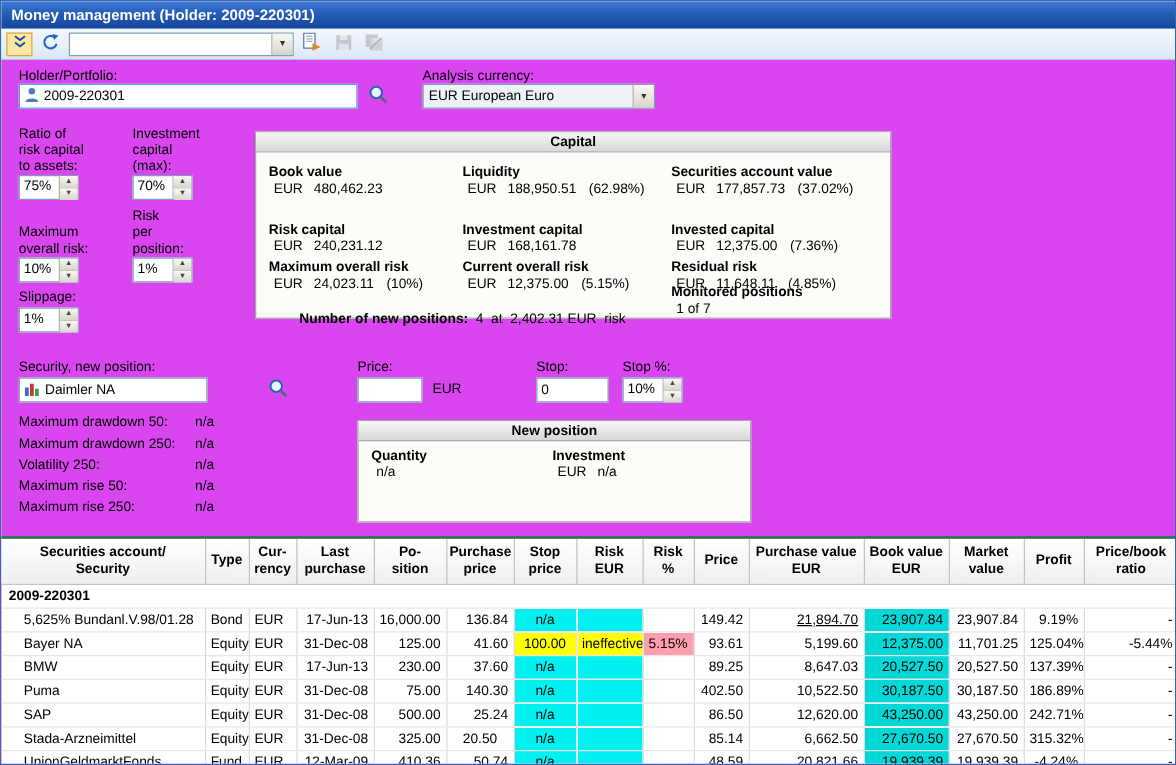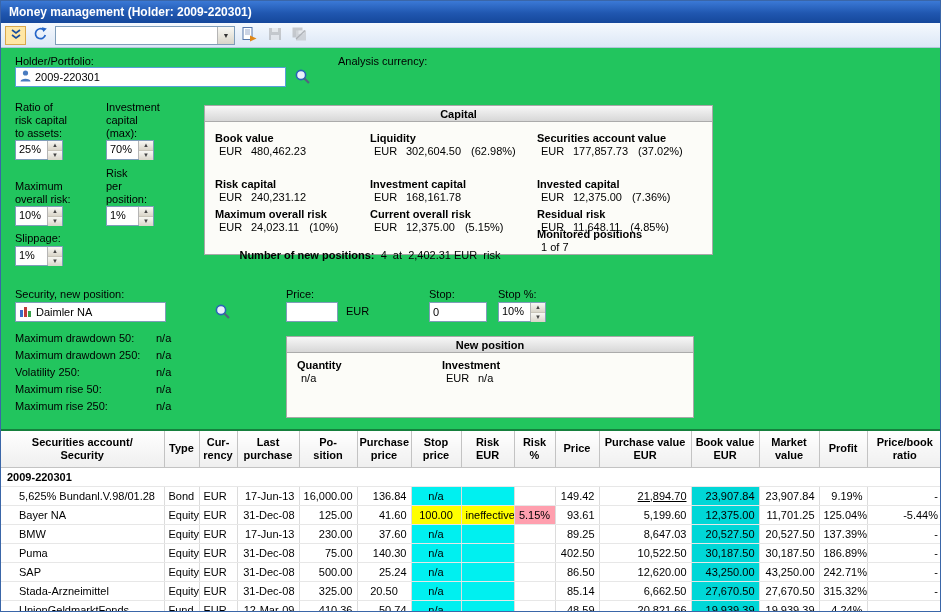--- a/index.html
+++ b/index.html
@@ -23,21 +23,21 @@
     display:flex;align-items:center;gap:4px;padding:0 4px;
   }
   .tb-btn{width:21px;height:19px;display:flex;align-items:center;justify-content:center;border:1px solid transparent;}
   .tb-btn.active{background:#ffe7a5;border:1px solid #d9a84c;}
   .tb-btn.disabled{opacity:.45;filter:grayscale(1);}
   .tb-combo{width:180px;height:19px;background:#fff;border:1px solid #7f9db9;display:flex;align-items:center;}
   .combo-text{flex:1;padding:0 4px;white-space:nowrap;overflow:hidden;}
   .combo-arrow{width:17px;height:100%;background:linear-gradient(#f8f8f4,#d9d5c9);border-left:1px solid #b5b5b5;
     display:flex;align-items:center;justify-content:center;font-size:7px;color:#333;}
   
-  .content{position:absolute;left:0;top:47px;width:100%;bottom:0;background:#22c55e;}
+  .content{position:absolute;left:0;top:47px;width:100%;bottom:0;background:#d946ef;}
   .label{position:absolute;white-space:pre-line;line-height:13px;}
   .field{position:absolute;height:20px;background:#fff;border:1px solid #7f9db9;display:flex;align-items:center;padding:0 4px;gap:4px;}
   .text-input{position:absolute;height:20px;border:1px solid #7f9db9;padding:0 3px;font:11px "Liberation Sans",sans-serif;background:#fff;}
   .btn-search{position:absolute;width:22px;height:22px;display:flex;align-items:center;justify-content:center;}
   .combo{position:absolute;height:20px;border:1px solid #7f9db9;background:#eef1f6;display:flex;align-items:center;}
   .spin{position:absolute;width:48px;height:20px;border:1px solid #7f9db9;background:#fff;display:flex;}
   .spin-text{flex:1;padding:2px 3px;}
   .spin-btns{width:15px;display:flex;flex-direction:column;border-left:1px solid #b5b5b5;}
   .spin-up,.spin-down{flex:1;font-size:6px;line-height:9px;text-align:center;background:linear-gradient(#f8f8f4,#d9d5c9);color:#444;}
   .spin-up{border-bottom:1px solid #c9c5b9;}
@@ -143,26 +143,30 @@
     </div>
     <div class="btn-search" style="left:290px;top:18px">
       <span>
         <svg width="17" height="17" viewBox="0 0 17 17">
             <circle cx="7" cy="7" r="4.6" fill="#eaf2fb" stroke="#2a62b8" stroke-width="1.6"></circle>
             <line x1="10.5" y1="10.5" x2="15" y2="15" stroke="#51637f" stroke-width="2.2"></line>
           </svg>
       </span>
     </div>
     <div class="label" style="left:337px;top:7px">Analysis currency:</div>
+    <div class="combo" style="left:337px;top:19px;width:186px">
+      <span class="combo-text">EUR European Euro</span>
+      <span class="combo-arrow">▼</span>
+    </div>
 
     <div class="label" style="left:14px;top:53px">Ratio of
 risk capital
 to assets:</div>
     <div class="spin" style="left:14px;top:92px">
-      <span class="spin-text">25%</span>
+      <span class="spin-text">75%</span>
       <span class="spin-btns">
           <span class="spin-up">▲</span>
           <span class="spin-down">▼</span>
         </span>
     </div>
 
     <div class="label" style="left:105px;top:53px">Investment
 capital
 (max):</div>
     <div class="spin" style="left:105px;top:92px">
@@ -205,21 +209,21 @@
 
     <div class="groupbox" style="left:203px;top:57px;width:509px;height:150px">
       <div class="groupbox-title">Capital</div>
 
       <div class="cap-block" style="left:10px;top:26px">
         <div class="cap-label">Book value</div>
         <div class="cap-value"><span class="cur">EUR</span><span class="amt">480,462.23</span><span class="pct"></span></div>
       </div>
       <div class="cap-block" style="left:165px;top:26px">
         <div class="cap-label">Liquidity</div>
-        <div class="cap-value"><span class="cur">EUR</span><span class="amt">302,604.50</span><span class="pct">(62.98%)</span></div>
+        <div class="cap-value"><span class="cur">EUR</span><span class="amt">188,950.51</span><span class="pct">(62.98%)</span></div>
       </div>
       <div class="cap-block" style="left:332px;top:26px">
         <div class="cap-label">Securities account value</div>
         <div class="cap-value"><span class="cur">EUR</span><span class="amt">177,857.73</span><span class="pct">(37.02%)</span></div>
       </div>
 
       <div class="cap-block" style="left:10px;top:72px">
         <div class="cap-label">Risk capital</div>
         <div class="cap-value"><span class="cur">EUR</span><span class="amt">240,231.12</span><span class="pct"></span></div>
       </div>
@@ -299,21 +303,21 @@
     <div class="stat-row" style="top:318px">
       <span>Volatility 250:</span><span class="stat-val">n/a</span>
     </div>
     <div class="stat-row" style="top:335px">
       <span>Maximum rise 50:</span><span class="stat-val">n/a</span>
     </div>
     <div class="stat-row" style="top:352px">
       <span>Maximum rise 250:</span><span class="stat-val">n/a</span>
     </div>
 
-    <div class="groupbox" style="left:285px;top:288px;width:408px;height:82px">
+    <div class="groupbox" style="left:285px;top:288px;width:315px;height:82px">
       <div class="groupbox-title">New position</div>
       <div class="cap-block" style="left:10px;top:22px">
         <div class="cap-label">Quantity</div>
         <div class="cap-value">n/a</div>
       </div>
       <div class="cap-block" style="left:155px;top:22px">
         <div class="cap-label">Investment</div>
         <div class="cap-value"><span class="cur">EUR</span><span class="amt">n/a</span></div>
       </div>
     </div>

